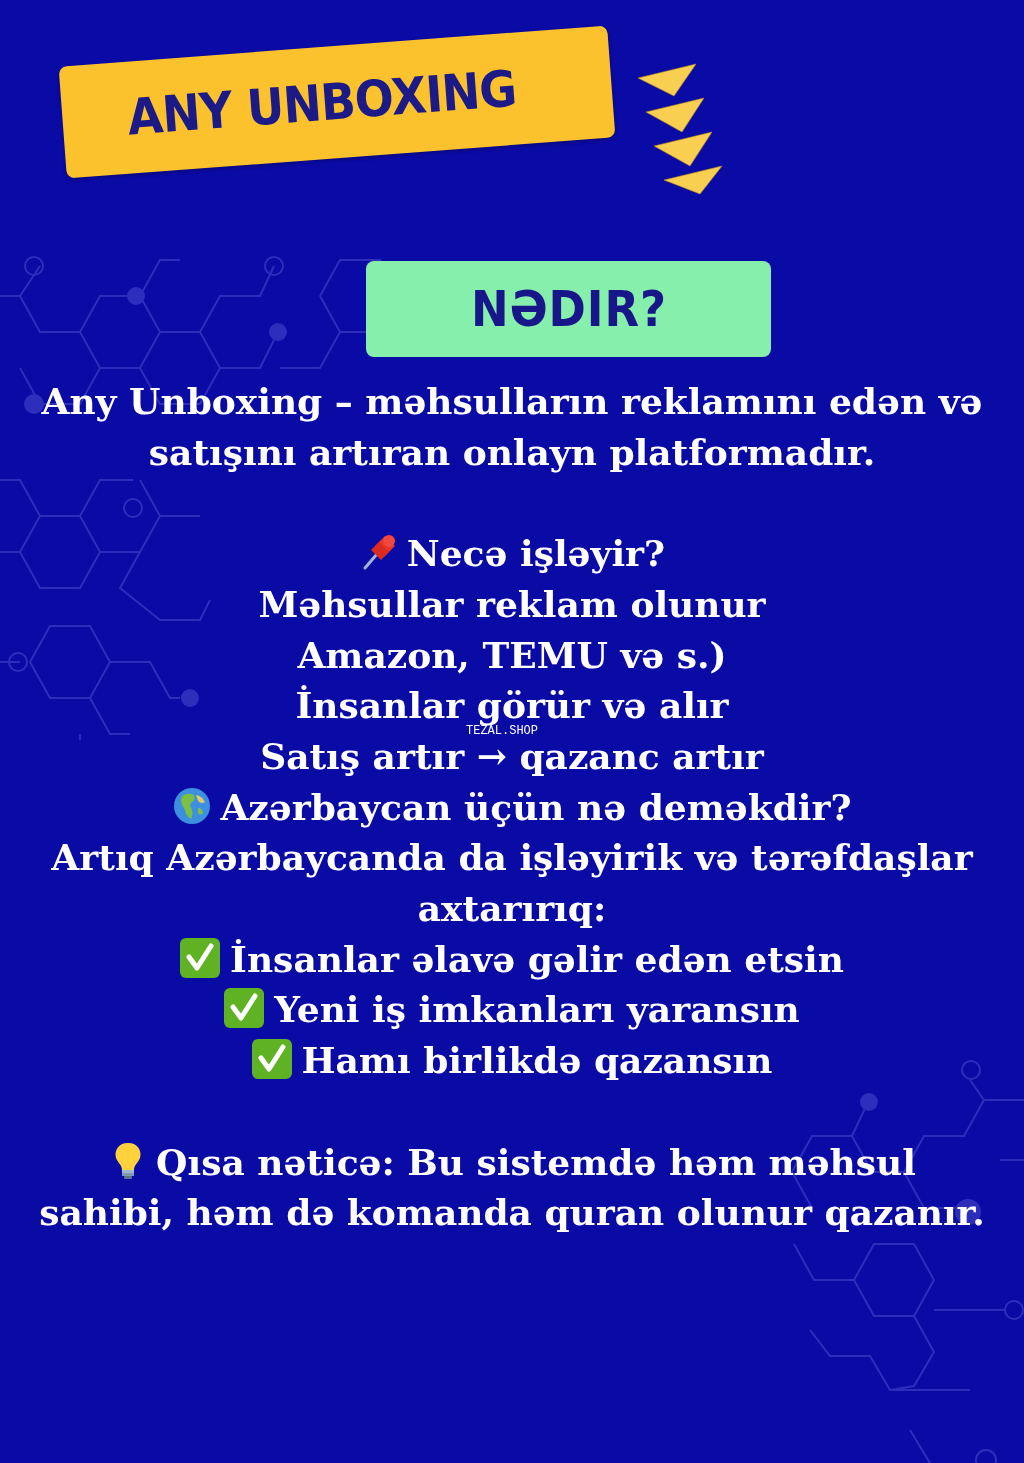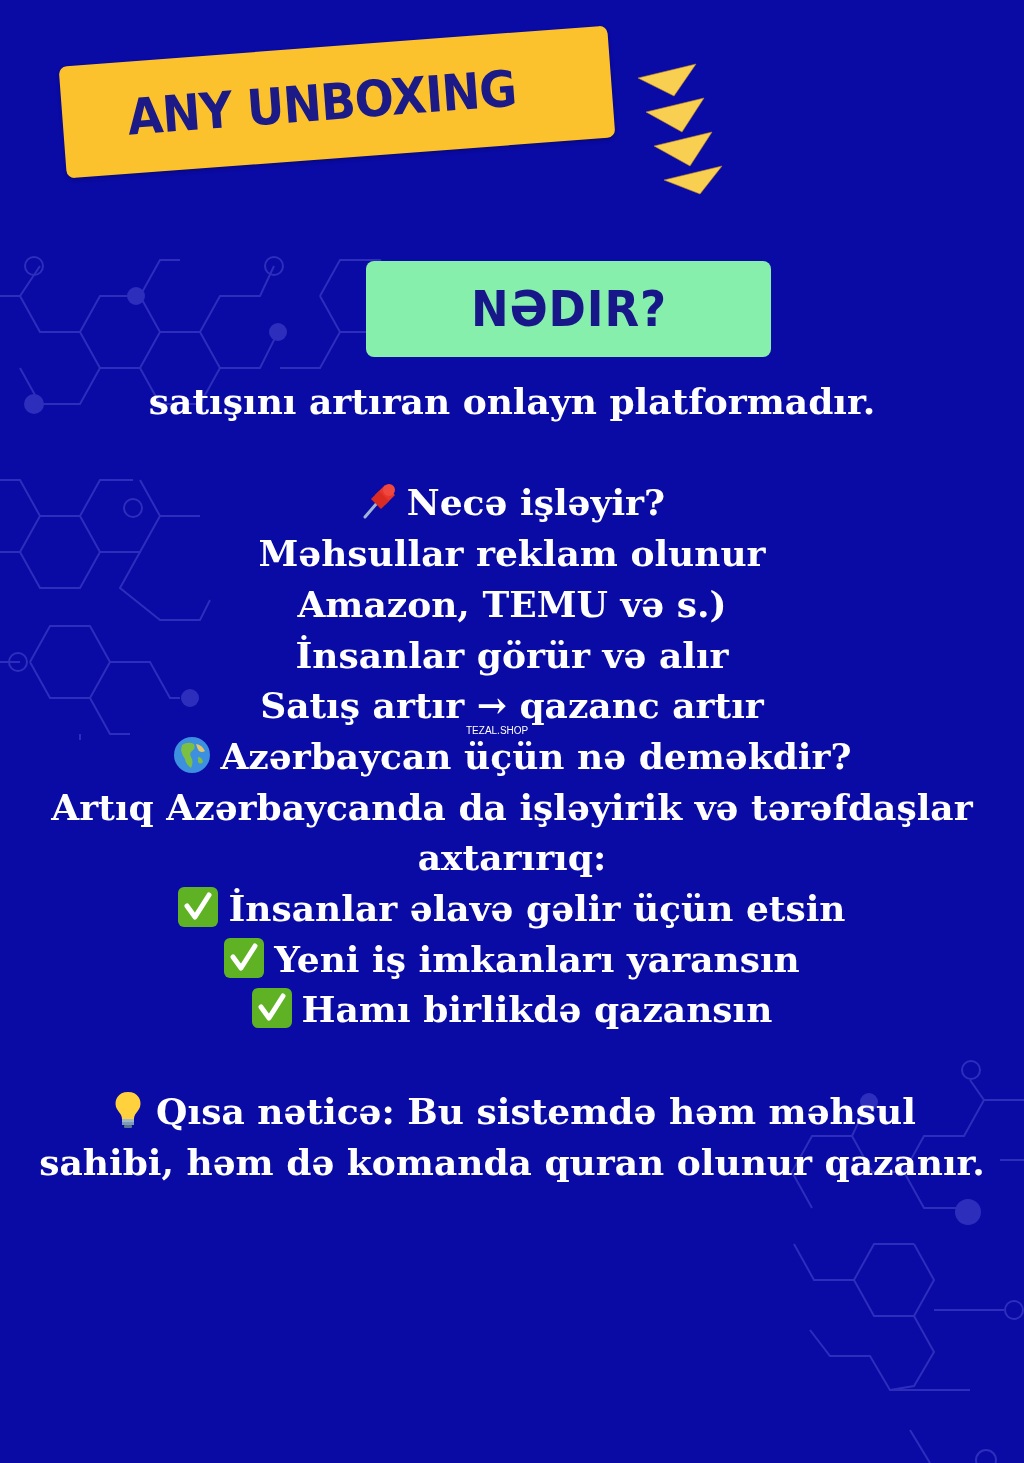--- a/index.html
+++ b/index.html
@@ -108,22 +108,22 @@
       border-radius: 6px;
       vertical-align: -6px;
       margin-right: 10px;
       position: relative;
     }
     .check svg { position: absolute; left: 0; top: 0; }
     .watermark {
       position: absolute;
       left: 466px;
       top: 724px;
-      font-family: Liberation Sans, sans-serif;
-      font-size: 10px;
+      font-family: Liberation Mono, monospace;
+      font-size: 12px;
       color: #ffffff;
       letter-spacing: 0px;
       line-height: 14px;
     }
   </style>
 </head>
 <body>
 
 <svg class="bg-pattern" viewBox="0 0 1024 1463" xmlns="http://www.w3.org/2000/svg">
   <g stroke="#3a3ac4" stroke-width="2" fill="none" opacity="0.75">
@@ -190,20 +190,21 @@
     <polygon points="18,86 76,72 54,106"></polygon>
     <polygon points="28,120 86,106 64,134"></polygon>
   </g>
 </svg>
 
 <div class="subtitle-box">
   <span>NƏDIR?</span>
 </div>
 
 <div class="content">
+  <span class="line">Any Unboxing – məhsulların reklamını edən və</span>
   <span class="line">satışını artıran onlayn platformadır.</span>
   <span class="gap"></span>
 
   <span class="line">
     <svg class="emoji" viewBox="0 0 40 40" xmlns="http://www.w3.org/2000/svg">
       <line x1="6" y1="36" x2="18" y2="22" stroke="#9fb4d8" stroke-width="3" stroke-linecap="round"></line>
       <path d="M16 14 L26 4 L36 14 L26 24 Z" fill="#e8342a"></path>
       <path d="M12 18 L22 28 L30 20 L20 10 Z" fill="#d92b22"></path>
       <circle cx="30" cy="9" r="6" fill="#f0483e"></circle>
     </svg><span>Necə işləyir?</span>
@@ -220,21 +221,21 @@
       <path d="M24 9 Q30 10 33 16 Q30 18 27 16 Q25 13 24 9 Z" fill="#e2c86a"></path>
       <path d="M26 22 Q30 22 31 27 Q28 30 26 27 Z" fill="#7cc043"></path>
     </svg><span>Azərbaycan üçün nə deməkdir?</span>
   </span>
   <span class="line">Artıq Azərbaycanda da işləyirik və tərəfdaşlar</span>
   <span class="line">axtarırıq:</span>
 
   <span class="line">
     <span class="check"><svg width="40" height="40" viewBox="0 0 40 40">
           <path d="M9 19 L17 30 L31 8" stroke="#fff" stroke-width="5" fill="none" stroke-linecap="round" stroke-linejoin="round"></path>
-        </svg></span><span>İnsanlar əlavə gəlir üçün etsin</span>
+        </svg></span><span>İnsanlar əlavə gəlir edən etsin</span>
   </span>
   <span class="line">
     <span class="check"><svg width="40" height="40" viewBox="0 0 40 40">
           <path d="M9 19 L17 30 L31 8" stroke="#fff" stroke-width="5" fill="none" stroke-linecap="round" stroke-linejoin="round"></path>
         </svg></span><span>Yeni iş imkanları yaransın</span>
   </span>
   <span class="line">
     <span class="check"><svg width="40" height="40" viewBox="0 0 40 40">
           <path d="M9 19 L17 30 L31 8" stroke="#fff" stroke-width="5" fill="none" stroke-linecap="round" stroke-linejoin="round"></path>
         </svg></span><span>Hamı birlikdə qazansın</span>

